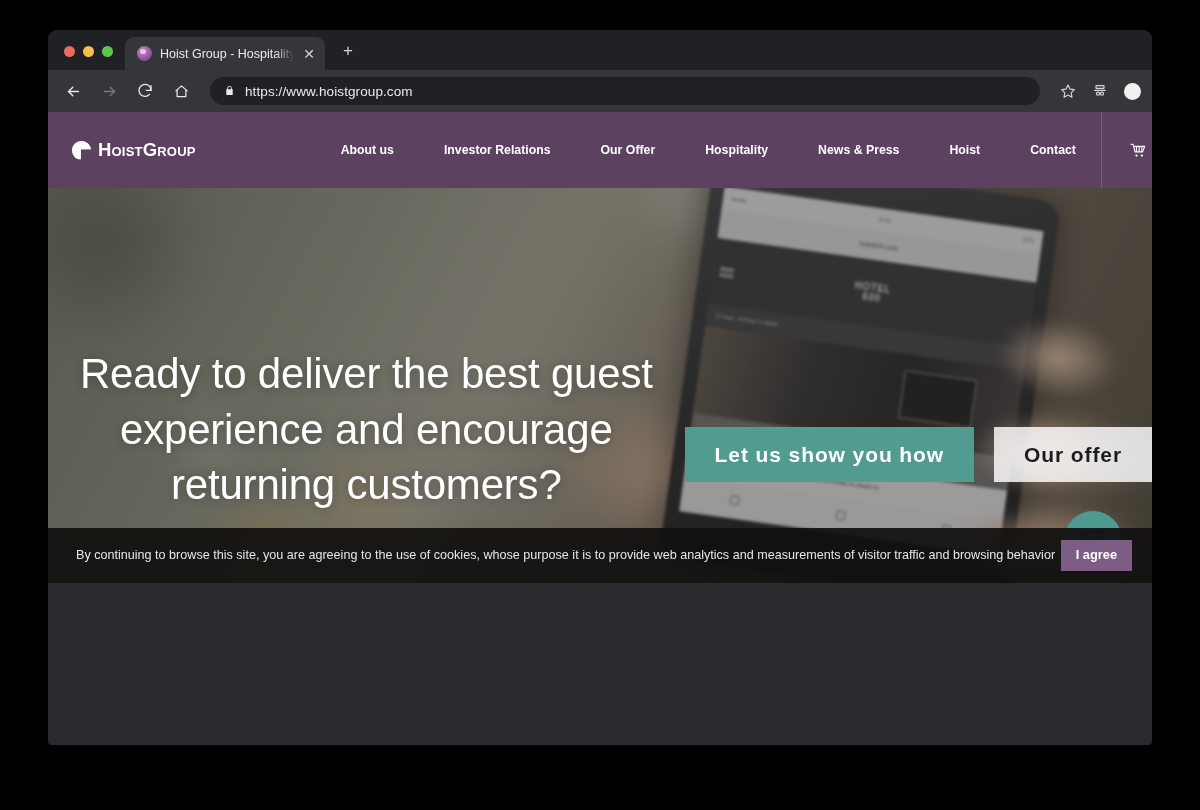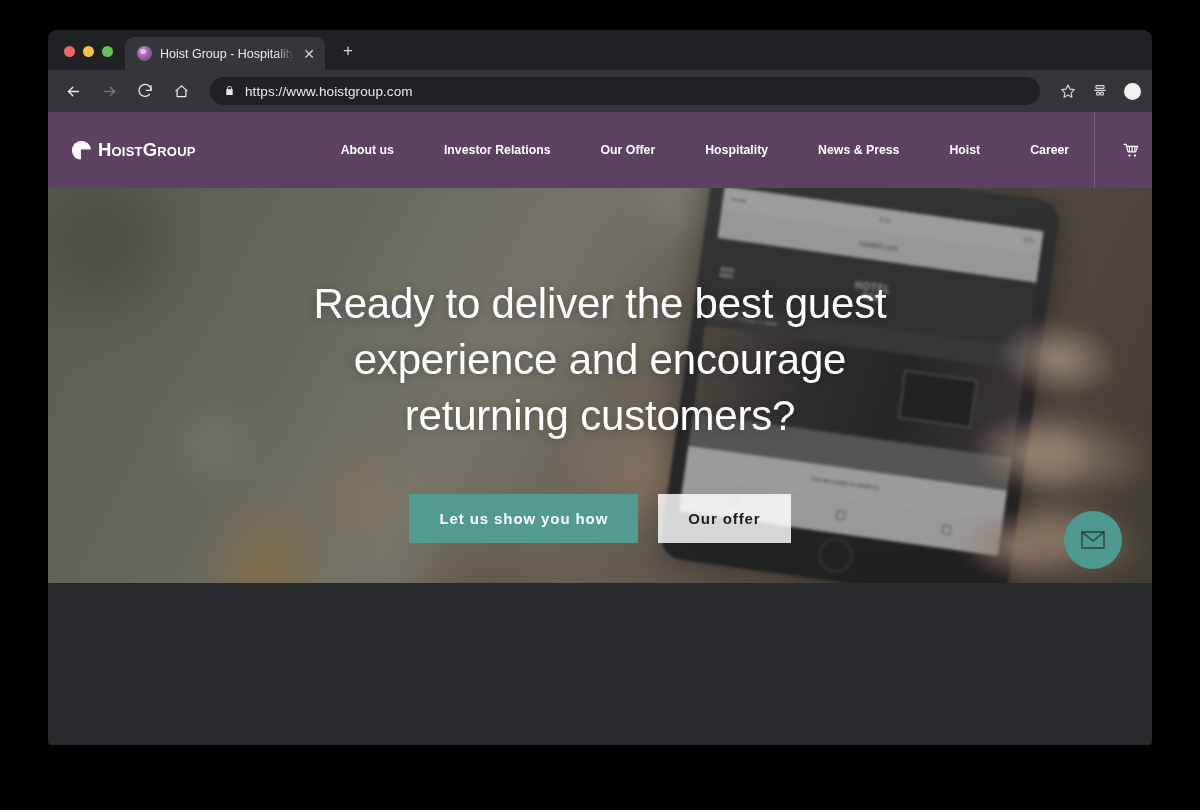--- a/index.html
+++ b/index.html
@@ -197,31 +197,31 @@
     background:
       radial-gradient(ellipse 46% 22% at 52% 16%, rgba(242,208,178,.98), transparent 66%),
       radial-gradient(ellipse 46% 22% at 46% 52%, rgba(238,202,172,.96), transparent 66%),
       radial-gradient(ellipse 44% 20% at 44% 86%, rgba(228,190,160,.9), transparent 66%);
     filter:blur(5px);
   }
 
   .hero-tint{ position:absolute; inset:0; background:rgba(34,32,30,.42); }
 
   .hero-content{
-    position:absolute; inset:0; display:flex; flex-direction:column;
+    position:absolute; inset:0; display:flex; flex-direction:row;
     align-items:center; justify-content:flex-start; padding-top:88px; z-index:3;
   }
   .hero-title{
     color:#fff; font-size:42px; font-weight:400; line-height:1.33;
     text-align:center; max-width:640px; letter-spacing:-.2px;
     text-shadow:0 1px 10px rgba(0,0,0,.28);
   }
   .hero-buttons{ display:flex; gap:20px; margin-top:50px; }
   .btn{
-    font-size:15px; font-weight:bold; letter-spacing:.9px;
+    font-size:21px; font-weight:bold; letter-spacing:.9px;
     padding:17px 30px; line-height:1; white-space:nowrap;
   }
   .btn-primary{ background:#519b8f; color:#fff; }
   .btn-secondary{ background:rgba(255,255,255,.82); color:#1d1d1d; }
 
   
   .chat-widget{
     position:absolute; right:30px; bottom:14px; width:58px; height:58px;
     border-radius:50%; background:#4f9a90; z-index:5;
     display:flex; align-items:center; justify-content:center;
@@ -326,21 +326,21 @@
           <span class="logo-text">HoistGroup</span>
         </div>
 
         <div class="navlinks">
           <a class="navlink">About us</a>
           <a class="navlink">Investor Relations</a>
           <a class="navlink">Our Offer</a>
           <a class="navlink">Hospitality</a>
           <a class="navlink">News &amp; Press</a>
           <a class="navlink">Hoist</a>
-          <a class="navlink">Career</a>
+          <a class="navlink">Contact</a>
         </div>
 
         <div class="nav-right">
           <a class="webshop">
             <span class="nav-icon">
               <svg width="17" height="15" viewBox="0 0 24 22" fill="none" stroke="#fff" stroke-width="1.7" stroke-linecap="round" stroke-linejoin="round">
                   <path d="M1 2h3l3 11h11l3-8H6"></path>
                   <line x1="9" y1="6" x2="9" y2="12"></line>
                   <line x1="13" y1="6" x2="13" y2="12"></line>
                   <line x1="17" y1="6" x2="17" y2="12"></line>
@@ -424,16 +424,20 @@
         <div class="chat-widget">
           <span>
             <svg width="24" height="18" viewBox="0 0 24 18" fill="none" stroke="rgba(30,30,30,.55)" stroke-width="1.8" stroke-linejoin="round">
                 <rect x="1" y="1" width="22" height="16"></rect>
                 <polyline points="1 1 12 10 23 1"></polyline>
               </svg>
           </span>
         </div>
       </div>
 
+      <div class="cookie">
+        <span class="cookie-text">By continuing to browse this site, you are agreeing to the use of cookies, whose purpose it is to provide web analytics and measurements of visitor traffic and browsing behavior</span>
+        <a class="cookie-btn">I agree</a>
+      </div>
 
     </div>
   </div>
 </div>
 
 </body></html>

